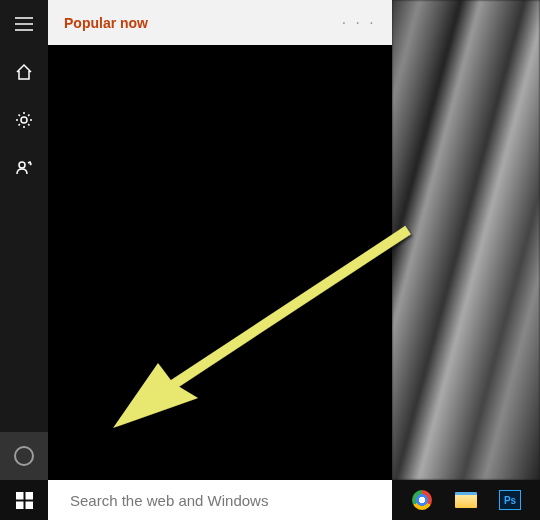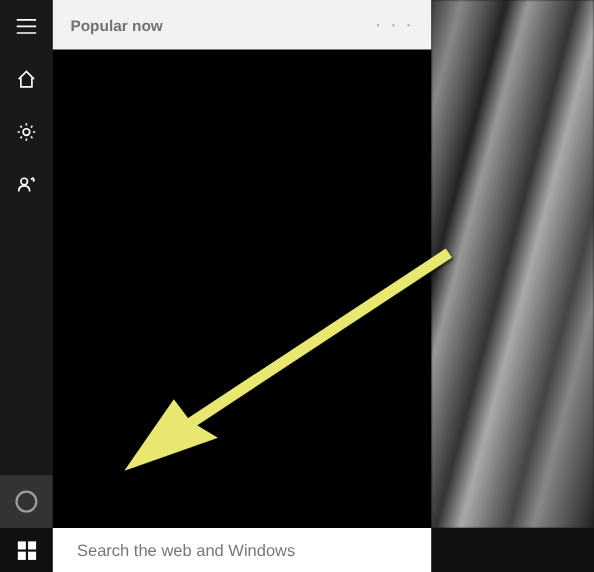--- a/index.html
+++ b/index.html
@@ -69,21 +69,21 @@
   }
   .header {
     height: 45px;
     background: #f2f2f2;
     display: flex;
     align-items: center;
     padding: 0 16px;
     justify-content: space-between;
   }
   .header-title {
-    color: #737373;
+    color: #c2410c;
     font-size: 14px;
     font-weight: 600;
   }
   .header-more {
     color: #999;
     font-size: 16px;
     letter-spacing: 2px;
     cursor: pointer;
   }
   .arrow-overlay {
@@ -230,13 +230,24 @@
     <svg width="17" height="17" viewBox="0 0 17 17">
       <rect x="0" y="0" width="7.5" height="7.5"></rect>
       <rect x="9.5" y="0" width="7.5" height="7.5"></rect>
       <rect x="0" y="9.5" width="7.5" height="7.5"></rect>
       <rect x="9.5" y="9.5" width="7.5" height="7.5"></rect>
     </svg>
   </div>
   <div class="search-box">
     <input class="search-input" type="text" placeholder="Search the web and Windows" style="">
   </div>
+  <div class="task-icons">
+    <div class="task-icon">
+      <div class="chrome-icon"></div>
+    </div>
+    <div class="task-icon">
+      <div class="explorer-icon"></div>
+    </div>
+    <div class="task-icon">
+      <div class="ps-icon">Ps</div>
+    </div>
+  </div>
 </div>
 
 </body></html>

